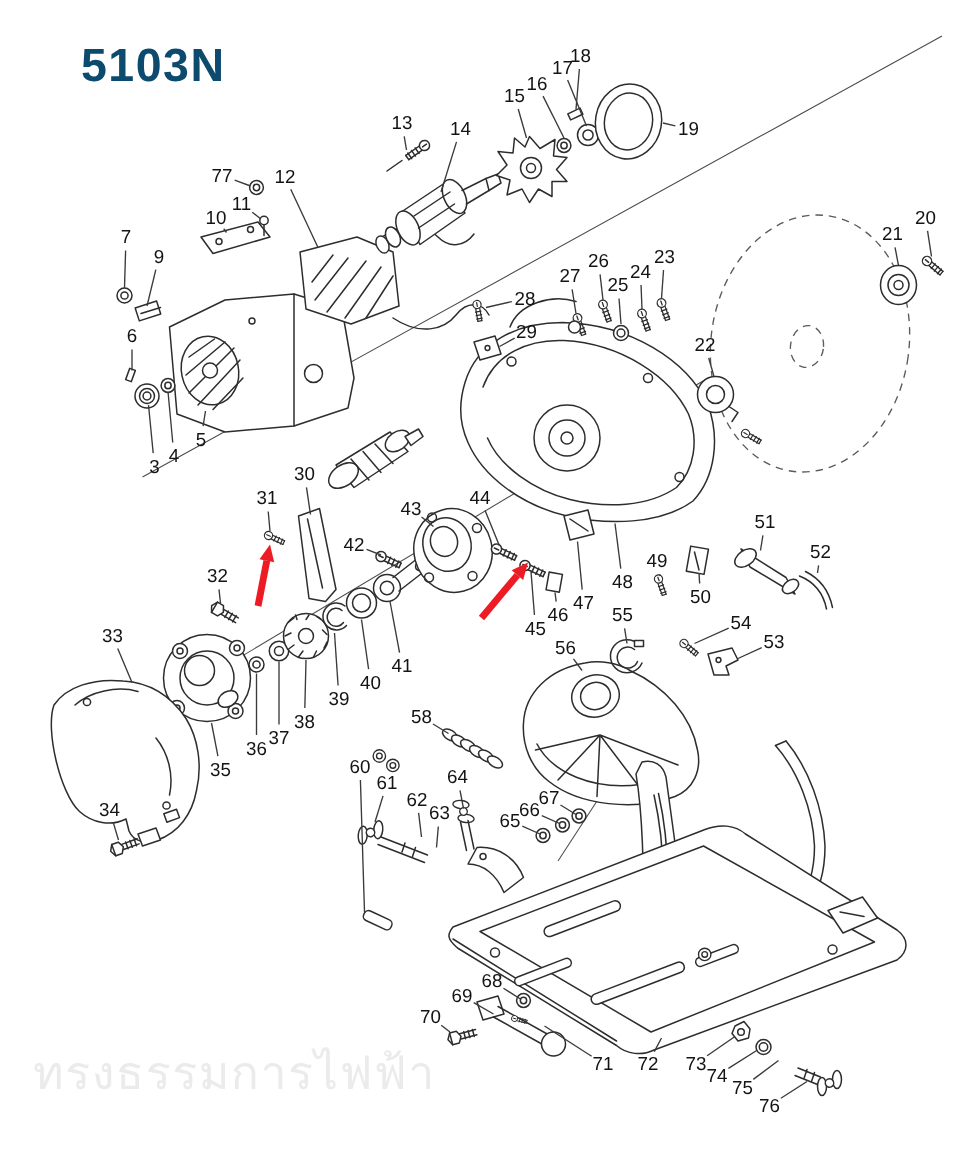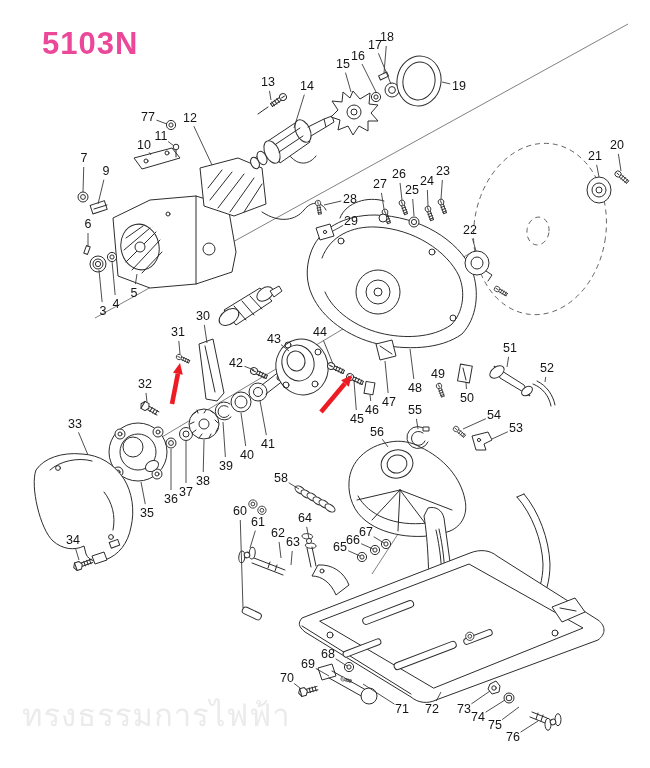--- a/index.html
+++ b/index.html
@@ -1,19 +1,19 @@
 <!DOCTYPE html>
 <html><head>
 <meta charset="utf-8">
 <style>
   html,body{margin:0;padding:0;background:#fff;}
   #page{position:relative;width:650px;height:768px;background:#ffffff;overflow:hidden;
         font-family:"Liberation Sans",sans-serif;}
-  #model-title{position:absolute;left:42px;top:26px;font-size:31px;font-weight:bold;
-        color:#ec4899;letter-spacing:1px;}
+  #model-title{position:absolute;left:54px;top:26px;font-size:31px;font-weight:bold;
+        color:#0c4a6e;letter-spacing:1px;}
   #watermark{position:absolute;left:22px;top:690px;font-size:31px;color:#ebebeb;
         font-family:"DejaVu Sans",sans-serif;letter-spacing:1px;user-select:none;}
   svg{position:absolute;left:0;top:0;}
   .ln{stroke:#2d2d2d;stroke-width:1;fill:none;stroke-linecap:round;stroke-linejoin:round;}
   .fw{stroke:#2d2d2d;stroke-width:1;fill:#ffffff;stroke-linejoin:round;}
   .thin{stroke:#4a4a4a;stroke-width:.7;fill:none;}
   .dash{stroke:#5a5a5a;stroke-width:.9;fill:none;stroke-dasharray:5 4;}
   .plbl{font-family:"Liberation Sans",sans-serif;font-size:12.5px;fill:#141414;}
 </style>
 </head>

